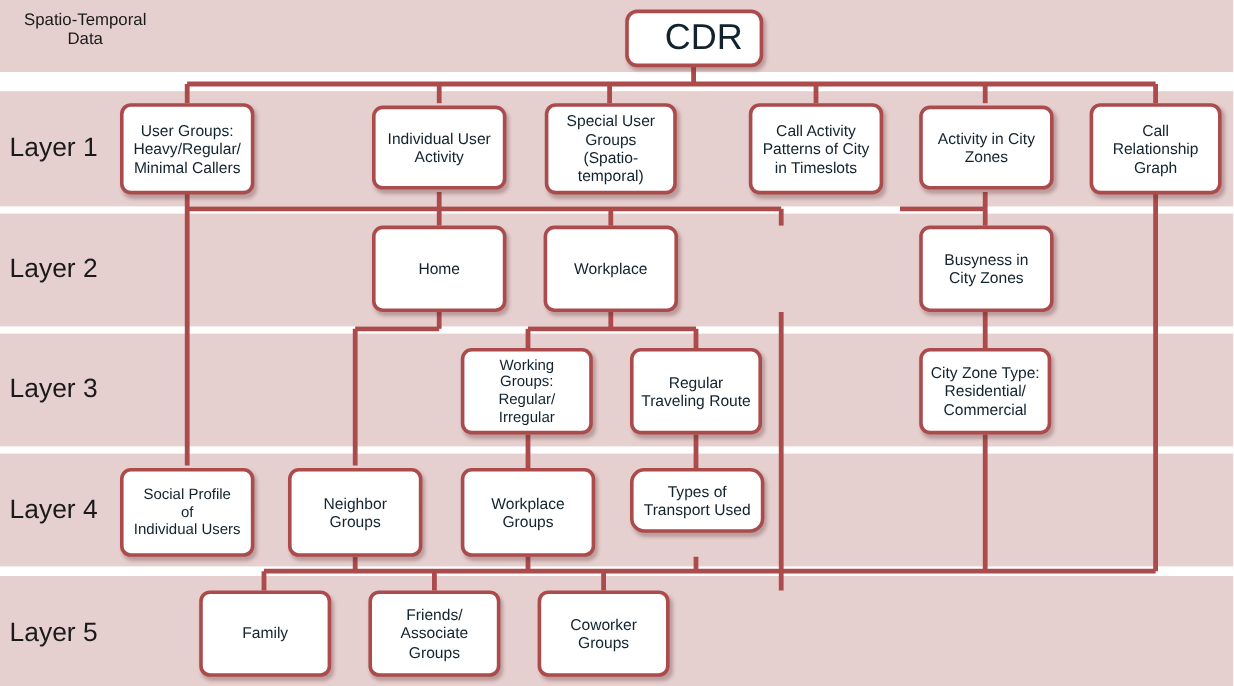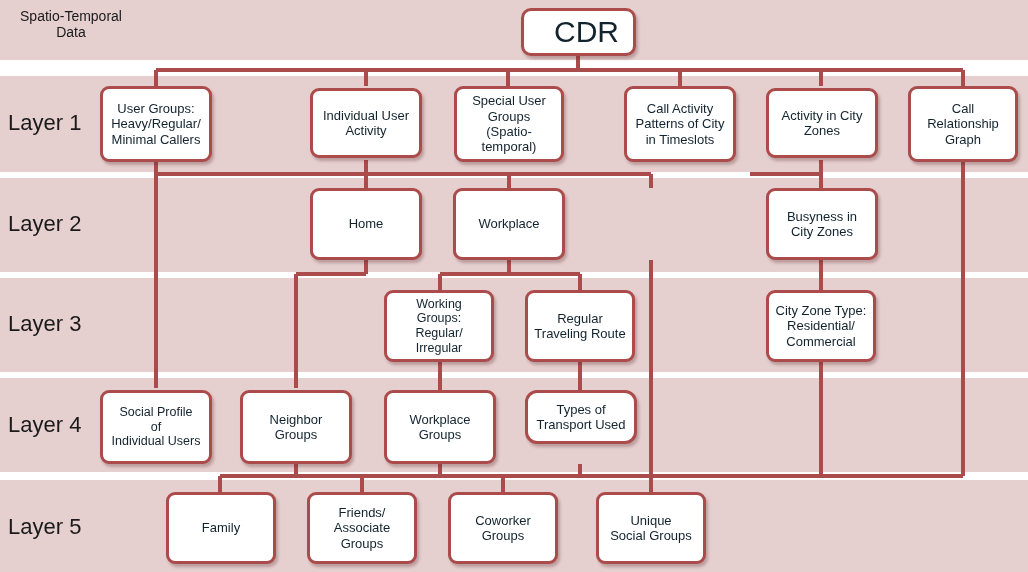--- a/index.html
+++ b/index.html
@@ -192,16 +192,14 @@
 Groups</div>
   <div class="node" style="left:525px;top:390px;width:112px;height:54px;border-radius:12px;">Types of
 Transport Used</div>
 
   <div class="node" style="left:166px;top:492px;width:110px;height:72px;">Family</div>
   <div class="node" style="left:307px;top:492px;width:110px;height:72px;">Friends/
 Associate
 Groups</div>
   <div class="node" style="left:448px;top:492px;width:110px;height:72px;">Coworker
 Groups</div>
-  <div class="node" style="left:596px;top:492px;width:110px;height:72px;">Unique
-Social Groups</div>
 
 </div>
 
 </body></html>

